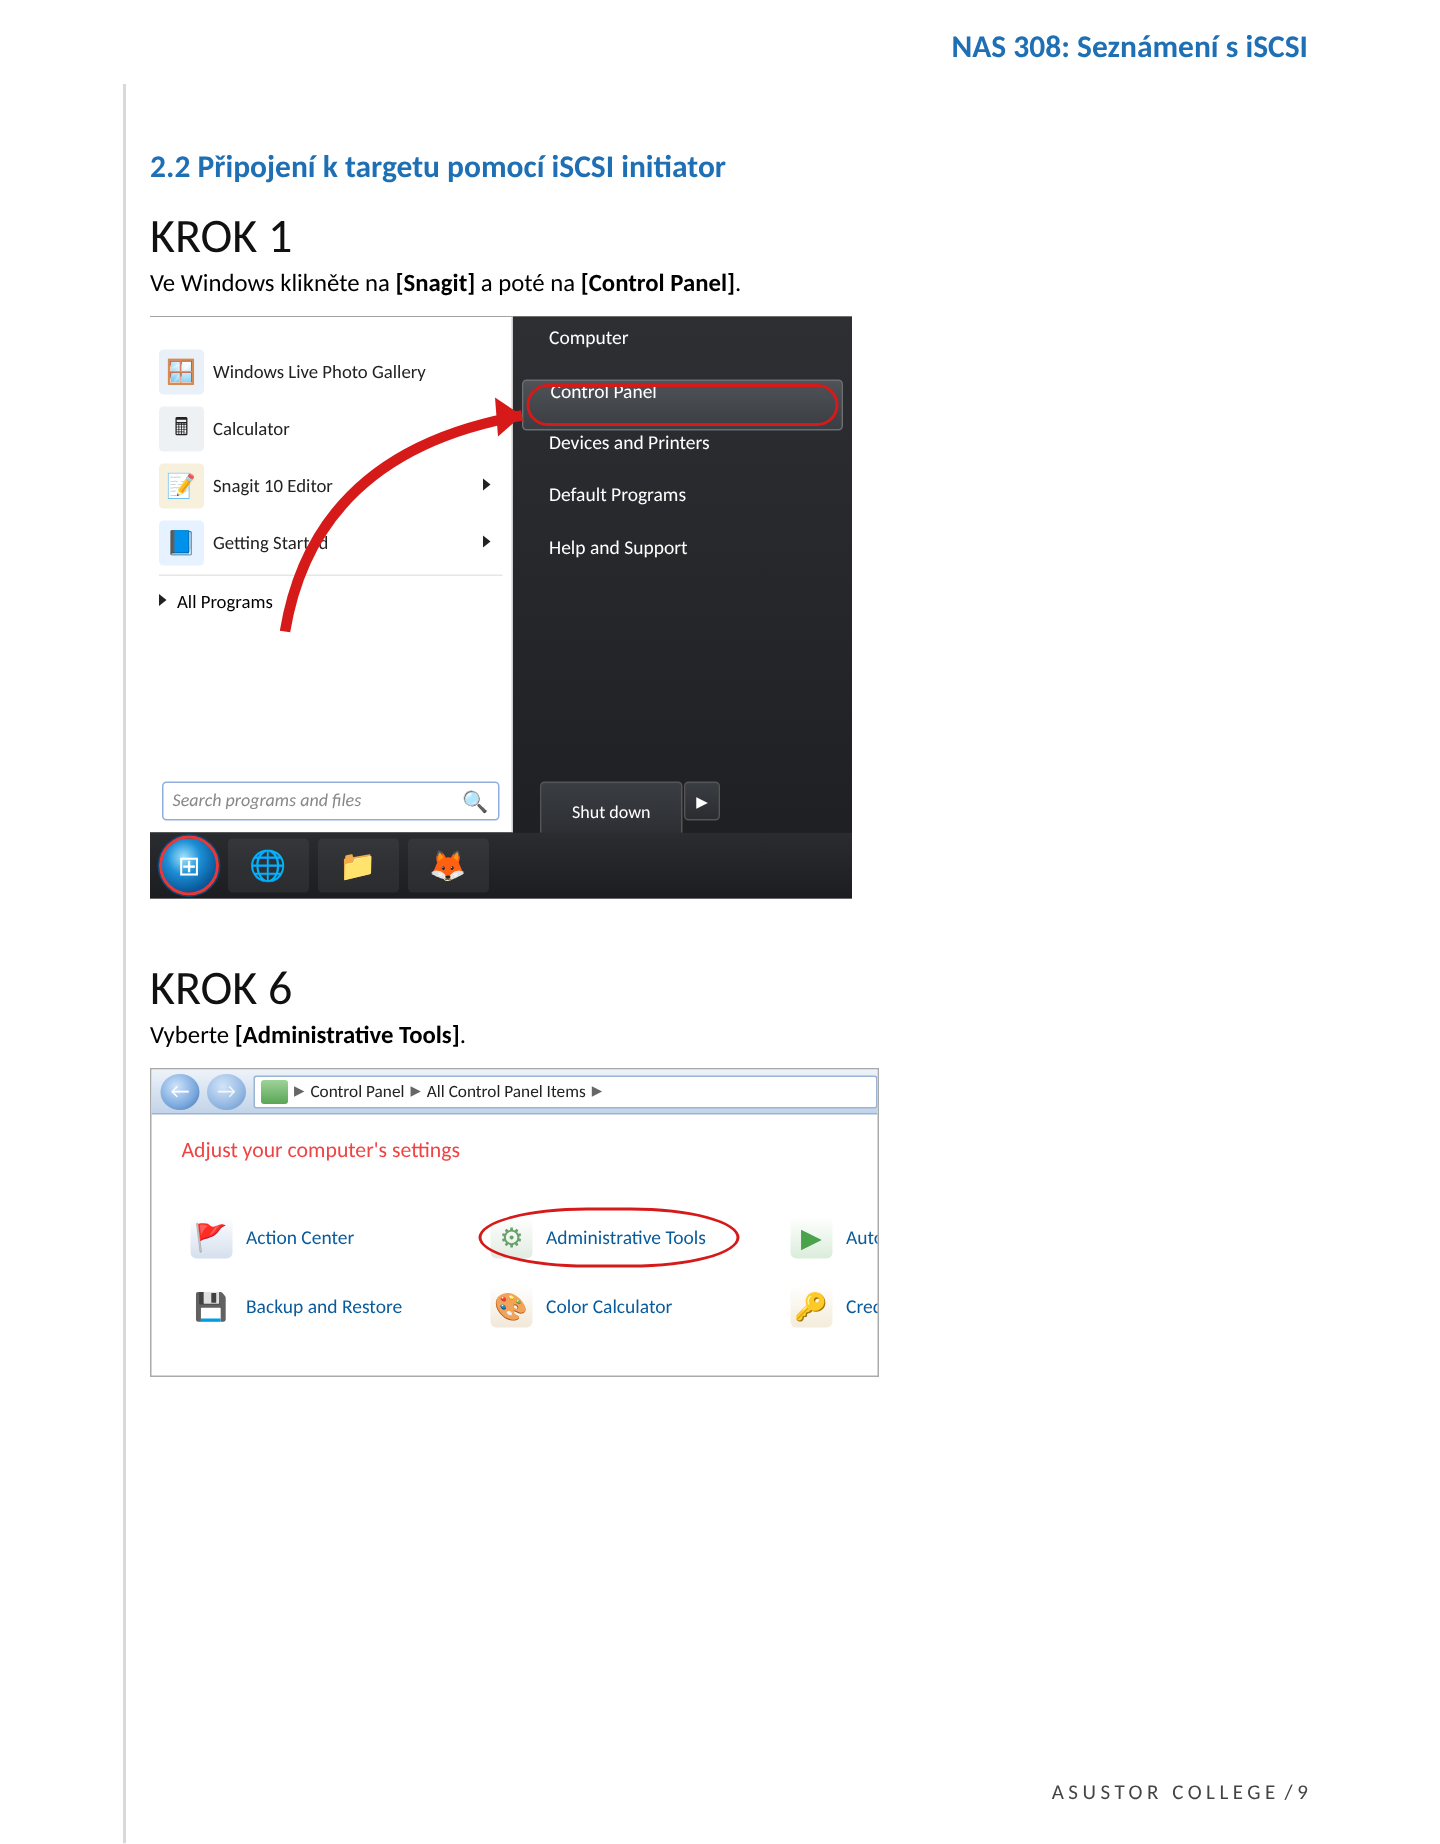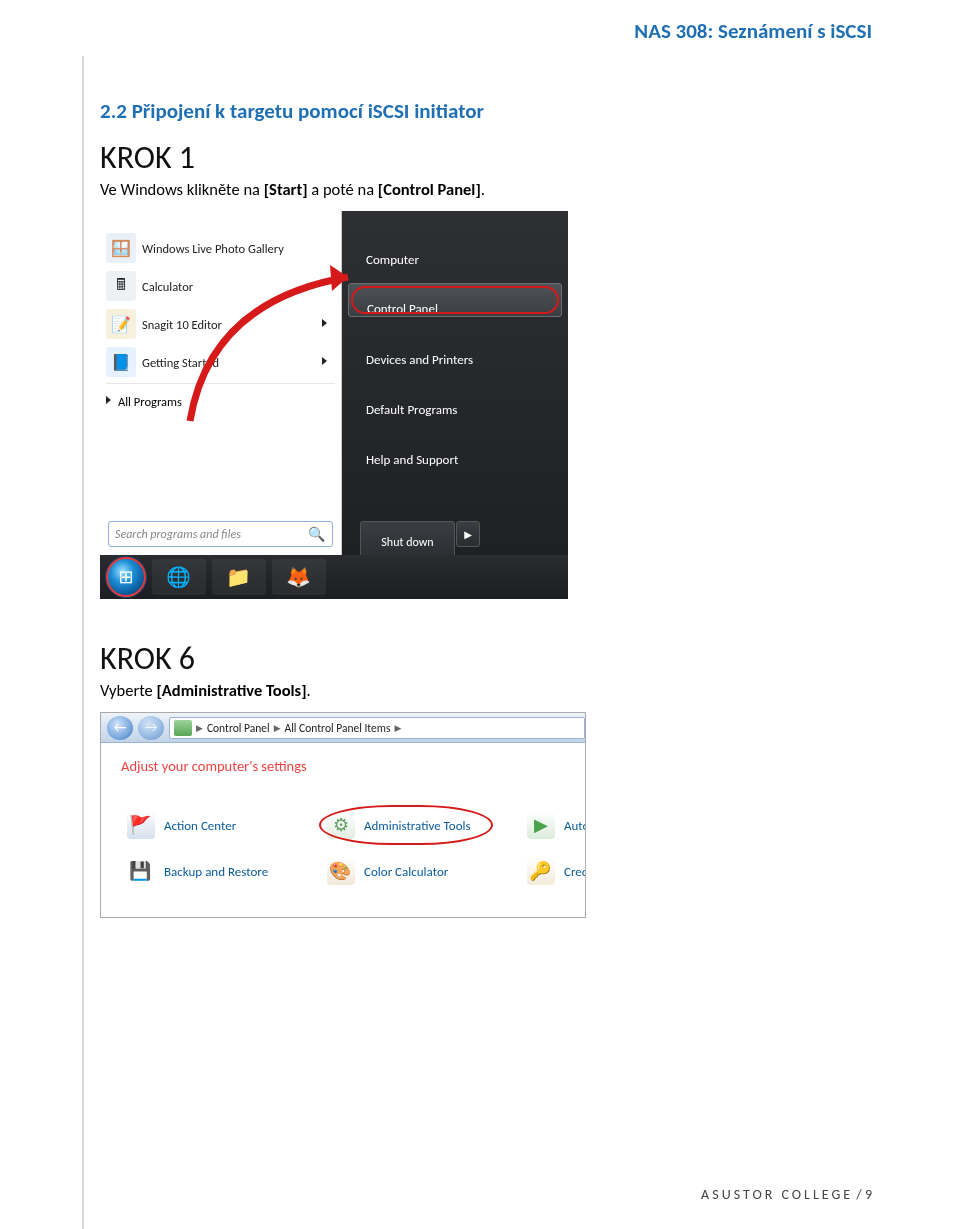--- a/index.html
+++ b/index.html
@@ -134,24 +134,24 @@
     position: absolute;
     left: 242px; top: 0;
     width: 226px; height: 344px;
     background: linear-gradient(#2d2f33,#1e2023);
     color: #fff;
     font-size: 13px;
     padding-top: 6px;
   }
   .ss1-ritem {
     height: 34px;
-    display: flex; align-items: flex-end;
+    display: flex; align-items: flex-start;
     padding-left: 18px;
     border-radius: 3px;
-    margin: 16px 6px;
+    margin: 1px 6px;
   }
   .ss1-ritem.highlight {
     background: linear-gradient(#4f5257,#3a3d42);
     border: 1px solid #6b6e73;
     position: relative;
   }
   .red-ring {
     position: absolute;
     left: 2px; top: 2px; right: 2px; bottom: 2px;
     border: 2.5px solid #d61a1a;
@@ -309,21 +309,21 @@
 <div class="header-bar">
   <span class="header-title">NAS 308: Seznámení s iSCSI</span>
 </div>
 
 <div class="content">
 
   <div class="section-title">2.2 Připojení k targetu pomocí iSCSI initiator</div>
 
   <div class="krok-title">KROK 1</div>
   <div class="krok-text">
-    <span>Ve Windows klikněte na </span><span class="bold">[Start]</span><span> a poté na </span><span class="bold">[Control Panel]</span><span>.</span>
+    <span>Ve Windows klikněte na </span><span class="bold">[Snagit]</span><span> a poté na </span><span class="bold">[Control Panel]</span><span>.</span>
   </div>
 
   <div class="ss1">
     <div class="ss1-left">
       <div id="ss1-left-list">
           <div class="ss1-item" style="height: 18px;"></div>
           <div class="ss1-item">
             <div class="icon-box" style="background: rgb(233, 240, 248);">🪟</div>
             <span>Windows Live Photo Gallery</span>
           </div>

